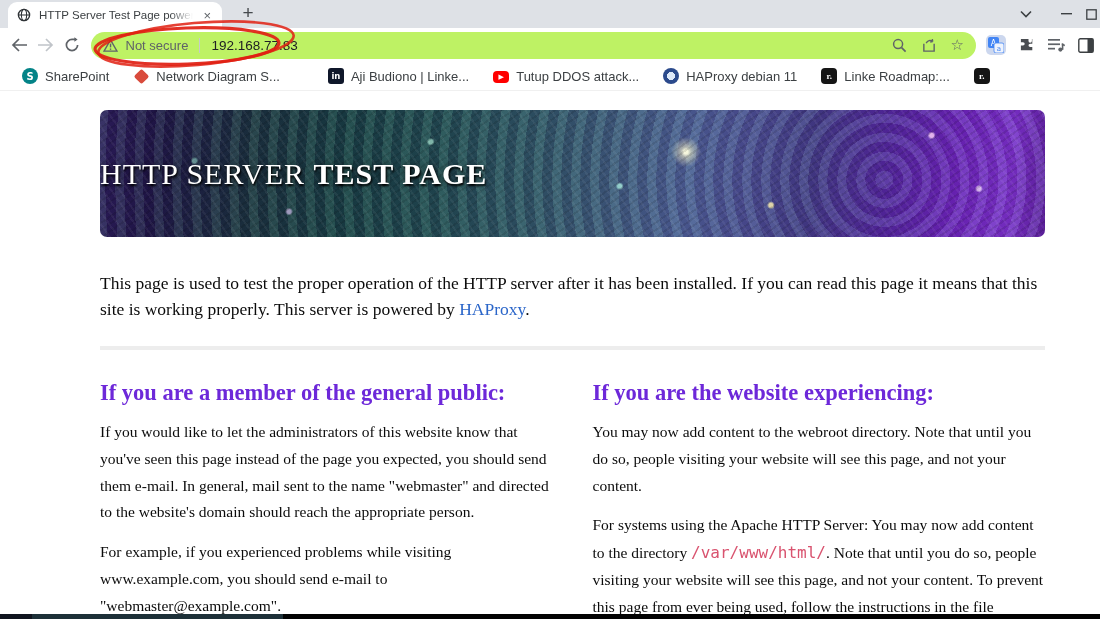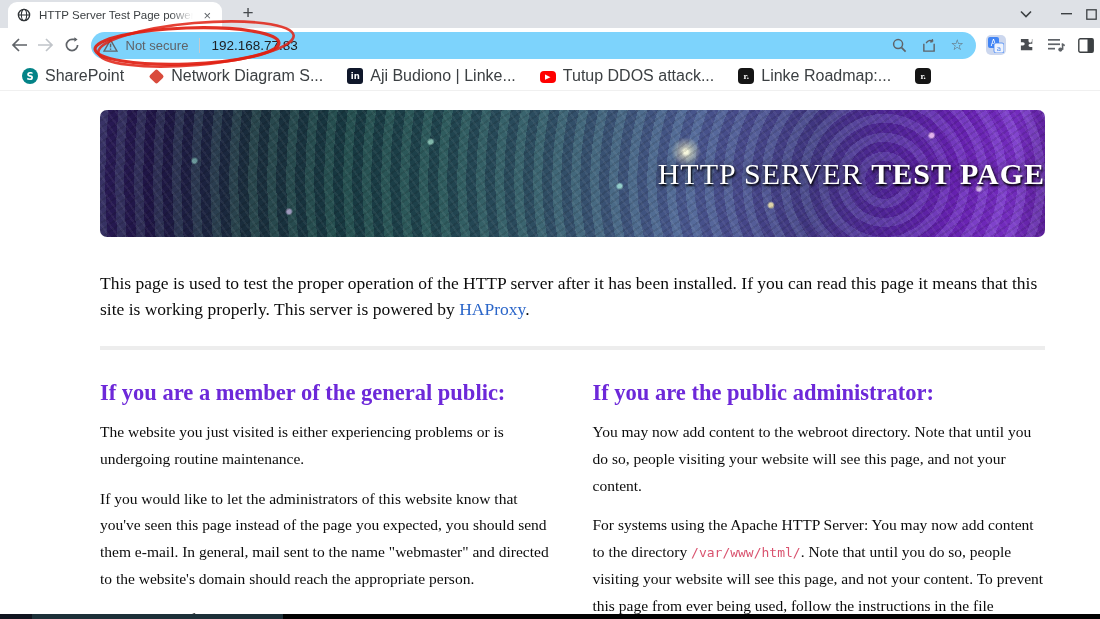--- a/index.html
+++ b/index.html
@@ -14,53 +14,53 @@
              -webkit-mask-image:linear-gradient(90deg,#000 85%,transparent);
              mask-image:linear-gradient(90deg,#000 85%,transparent);}
   .tab-close{color:#5f6368;font-size:13px;line-height:1;padding:1px 3px;border-radius:50%;cursor:pointer;}
   .newtab{margin-left:14px;margin-bottom:3px;color:#45494d;font-size:19px;font-weight:400;
           width:24px;height:24px;display:flex;align-items:center;justify-content:center;cursor:pointer;}
   .win-controls{position:absolute;right:0;top:0;height:28px;display:flex;align-items:center;}
   .win-btn{width:40px;height:28px;display:flex;align-items:center;justify-content:center;color:#3c4043;}
 
   .toolbar{height:34px;background:#fff;display:flex;align-items:center;padding:0 6px;position:relative;}
   .nav-btn{width:27px;height:27px;display:flex;align-items:center;justify-content:center;border-radius:50%;}
-  .omnibox{margin-left:5px;width:878px;height:27px;border-radius:14px;background:#7dd3fc;
+  .omnibox{margin-left:5px;width:878px;height:27px;border-radius:14px;background:#bef264;
            display:flex;align-items:center;padding:0 12px;gap:8px;}
   .omni-label{font-size:13px;color:#5f6368;}
   .omni-sep{width:1px;height:15px;background:#c6c9cc;margin:0 3px;}
   .omni-url{font-size:13.5px;color:#202124;}
   .omni-right{margin-left:auto;display:flex;align-items:center;gap:14px;}
   .ext-area{display:flex;align-items:center;gap:13px;margin-left:10px;}
   .ext-hl{background:#ccd7ee;border-radius:5px;padding:2px;}
 
   .bookmarks{height:28px;background:#fff;display:flex;align-items:center;padding-left:10px;
              border-bottom:1px solid #f0f0f0;}
   .bm{display:flex;align-items:center;gap:7px;padding:0 12px;cursor:pointer;height:22px;}
-  .bm-label{font-size:16px;color:#3c4043;white-space:nowrap;text-align:right;}
+  .bm-label{font-size:13px;color:#3c4043;white-space:nowrap;text-align:right;}
   .fav{width:16px;height:16px;display:flex;align-items:center;justify-content:center;flex:0 0 16px;
        font-family:"DejaVu Sans",sans-serif;}
   .fav-sp{background:#038387;border-radius:50%;color:#fff;font-size:10px;font-weight:bold;}
   .fav-drawio{width:11px;height:11px;background:#d94b3c;transform:rotate(45deg);margin:2px;border-radius:2px;}
   .fav-sheets{background:#0f9d58;border-radius:3px;position:relative;}
   .fav-sheets::after{content:"";position:absolute;left:4px;top:5px;width:8px;height:6px;
        border:1px solid #fff;border-width:1px;box-shadow:inset 0 2px 0 -1px #fff,inset 3px 0 0 -2px #fff;}
-  .fav-li{background:#0f172a;border-radius:3px;color:#fff;font-size:8.5px;font-weight:bold;}
+  .fav-li{background:#0f172a;border-radius:3px;color:#fff;font-size:8.5px;font-weight:bold;margin-left:24px;}
   .fav-yt{background:#f00;border-radius:4px;color:#fff;font-size:7px;height:12px;margin-top:2px;}
   .fav-hap{background:radial-gradient(circle,#dce8f8 0 35%,#2b4a8c 36% 100%);border-radius:50%;}
   .fav-rm{background:#151515;border-radius:4px;color:#fff;font-size:9px;font-weight:bold;
           font-family:"Liberation Serif",serif;}
 
   .annotation-svg{position:absolute;left:0;top:0;pointer-events:none;z-index:50;}
 
   
   .page{position:absolute;top:91px;left:0;right:0;bottom:5px;background:#fff;overflow:hidden;
         font-family:"Liberation Serif",serif;color:#000;}
   .banner{margin:19px 0 0 100px;width:945px;height:127px;border-radius:7px;position:relative;
-    display:flex;align-items:center;justify-content:flex-end;overflow:hidden;
+    display:flex;align-items:center;justify-content:flex-start;overflow:hidden;
     background:
       radial-gradient(circle at 62% 33%, rgba(255,255,225,.95) 0 2px, rgba(255,250,200,.55) 5px, rgba(255,250,200,0) 15px),
       radial-gradient(circle at 88% 20%, rgba(255,210,250,.8) 0 2px, transparent 4px),
       radial-gradient(circle at 71% 75%, rgba(255,240,170,.8) 0 2px, transparent 4px),
       radial-gradient(circle at 55% 60%, rgba(180,255,235,.7) 0 2px, transparent 4px),
       radial-gradient(circle at 35% 25%, rgba(190,255,230,.6) 0 2px, transparent 4px),
       radial-gradient(circle at 20% 80%, rgba(230,200,255,.6) 0 2px, transparent 4px),
       radial-gradient(circle at 93% 62%, rgba(255,235,255,.7) 0 2px, transparent 4px),
       radial-gradient(circle at 10% 40%, rgba(160,240,220,.5) 0 2px, transparent 4px),
       repeating-radial-gradient(circle at 83% 55%, rgba(150,200,215,.14) 0 9px, rgba(40,25,95,.14) 9px 19px),
@@ -75,21 +75,21 @@
       text-shadow:1px 2px 2px rgba(0,0,0,.95),0 0 7px rgba(0,0,0,.6);}
   .banner-title b{font-weight:bold;}
 
   .intro{margin:33px 0 0 100px;width:942px;font-size:17.5px;line-height:26px;color:#0b0b0b;}
   .intro a{color:#2b66c9;text-decoration:none;cursor:pointer;}
   .rule{margin:24px 0 0 100px;width:945px;height:4px;background:#ededed;border:none;}
   .cols{display:flex;margin:10px 0 0 100px;width:945px;gap:40px;}
   .col{flex:1;min-width:0;}
   .col h2{font-size:22.5px;margin:20px 0 10px;font-weight:bold;color:#6d28d9;}
   .col p{font-size:15.5px;line-height:1.73;margin:13px 0;color:#0b0b0b;}
-  code{font-family:"DejaVu Sans Mono",monospace;font-size:13px;color:#d9536f;}
+  code{font-family:"DejaVu Sans Mono",monospace;font-size:16px;color:#d9536f;}
 
   .taskbar-edge{position:absolute;left:0;right:0;bottom:0;height:5px;
       background:linear-gradient(90deg,#10141f 0 32px,#1d3038 32px 283px,#020202 283px 100%);}
   svg{display:block;}
 </style>
 </head>
 <body>
 
 <div class="tabstrip">
   <div class="tab">
@@ -215,20 +215,24 @@
   </div>
   <div class="bm">
     <span class="fav fav-li">in</span>
     <span class="bm-label">Aji Budiono | Linke...</span>
   </div>
   <div class="bm">
     <span class="fav fav-yt">▶</span>
     <span class="bm-label">Tutup DDOS attack...</span>
   </div>
   <div class="bm">
+    <span class="fav fav-hap"></span>
+    <span class="bm-label">HAProxy debian 11</span>
+  </div>
+  <div class="bm">
     <span class="fav fav-rm">r.</span>
     <span class="bm-label">Linke Roadmap:...</span>
   </div>
   <div class="bm">
     <span class="fav fav-rm">r.</span>
 
   </div>
 
 </div>
 
@@ -247,27 +251,26 @@
 
   <p class="intro">
     <span>This page is used to test the proper operation of the HTTP server after it has been installed. If you can read this page it means that this site is working properly. This server is powered by </span><a>HAProxy</a><span>.</span>
   </p>
 
   <hr class="rule">
 
   <div class="cols">
     <div class="col">
       <h2>If you are a member of the general public:</h2>
-      <p>The website you just visited is either experiencing problems or is undergoing routine maintenance.</p>
       <p>If you would like to let the administrators of this website know that you've seen this page instead of the page you expected, you should send them e-mail. In general, mail sent to the name "webmaster" and directed to the website's domain should reach the appropriate person.</p>
       <p>For example, if you experienced problems while visiting www.example.com, you should send e-mail to "webmaster@example.com".</p>
     </div>
 
     <div class="col">
-      <h2>If you are the public administrator:</h2>
+      <h2>If you are the website experiencing:</h2>
       <p>You may now add content to the webroot directory. Note that until you do so, people visiting your website will see this page, and not your content.</p>
       <p>
         <span>For systems using the Apache HTTP Server: You may now add content to the directory </span><code>/var/www/html/</code><span>. Note that until you do so, people visiting your website will see this page, and not your content. To prevent this page from ever being used, follow the instructions in the file </span>
       </p>
 
     </div>
   </div>
 </div>
 
 <div class="taskbar-edge"></div>

